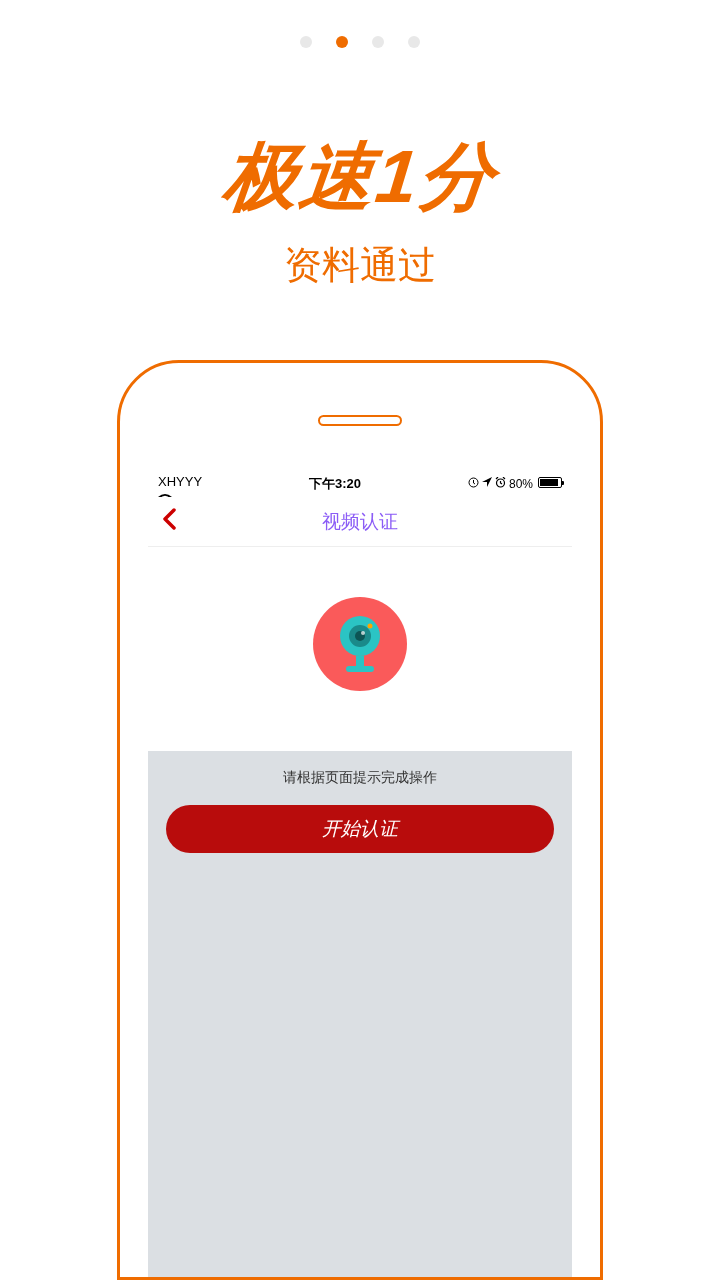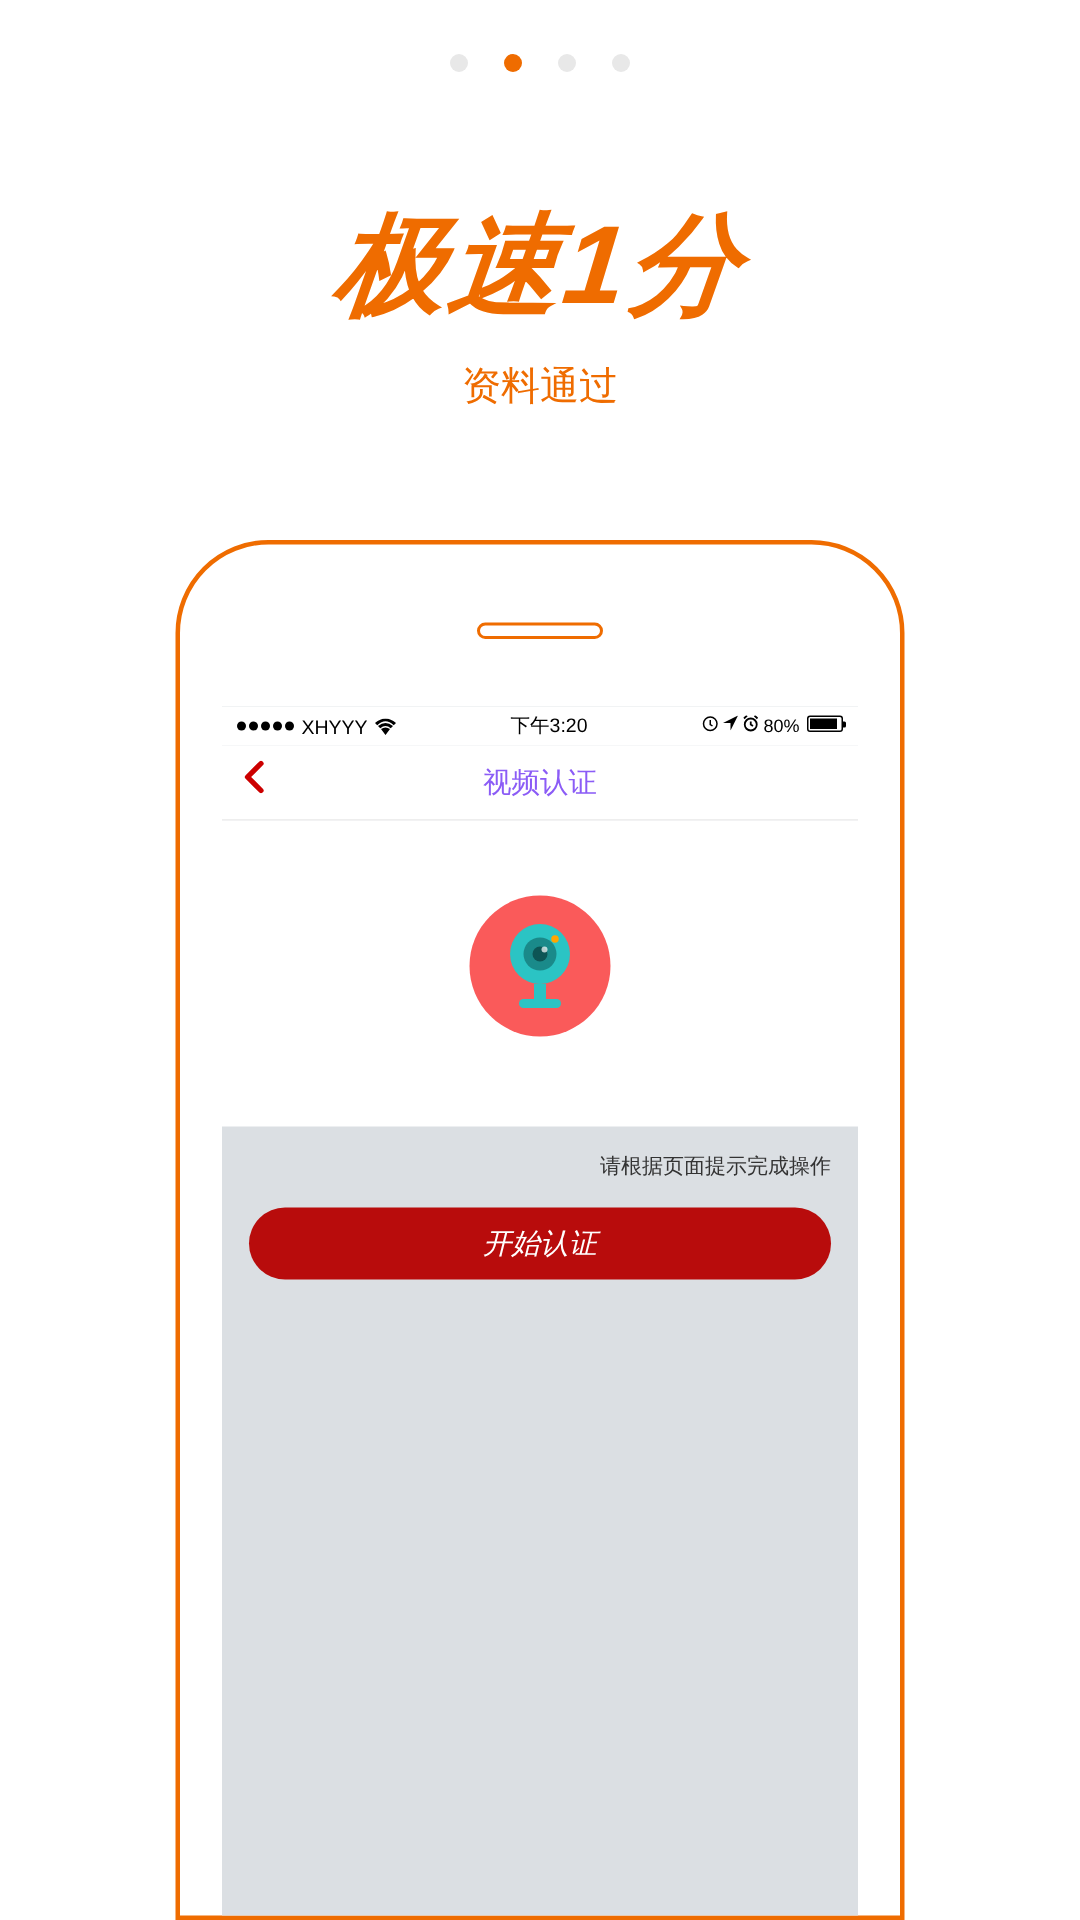--- a/index.html
+++ b/index.html
@@ -37,21 +37,21 @@
     .headline-big {
       font-size: 74px;
       font-weight: 900;
       font-style: italic;
       color: #ef6c00;
       letter-spacing: 2px;
       transform: skewX(-6deg);
       display: inline-block;
     }
     .headline-sub {
-      font-size: 26px;
+      font-size: 38px;
       color: #ef6c00;
       margin-top: 12px;
       font-weight: 400;
     }
     .phone-frame {
       position: absolute;
       bottom: 0;
       left: 50%;
       transform: translateX(-50%);
       width: 486px;
@@ -85,40 +85,41 @@
       background: #ffffff;
       display: flex;
       align-items: center;
       justify-content: space-between;
       padding: 0 10px;
       font-size: 13px;
       color: #000;
     }
     .status-left {
       display: flex;
-      align-items: center;
+      align-items: flex-start;
       gap: 5px;
+      flex-direction: column;
     }
     .signal-dots {
       display: flex;
       gap: 2px;
     }
     .signal-dot {
       width: 6px;
       height: 6px;
       border-radius: 50%;
       background: #000;
     }
     .wifi-icon {
       width: 14px;
       height: 11px;
       position: relative;
     }
     .status-center {
-      font-weight: 400;
+      font-weight: 700;
     }
     .status-right {
       display: flex;
       align-items: flex-start;
       gap: 3px;
       font-size: 12px;
     }
     .battery {
       width: 24px;
       height: 11px;
@@ -182,21 +183,21 @@
       justify-content: center;
     }
     .camera-svg {
       width: 52px;
       height: 60px;
     }
     .content-bottom {
       padding: 18px 18px 0 18px;
     }
     .instruction {
-      text-align: right;
+      text-align: center;
       font-size: 14px;
       color: #333;
       margin-bottom: 18px;
     }
     .start-button {
       width: 100%;
       height: 48px;
       background: #b80c0c;
       color: #fff;
       font-size: 19px;

